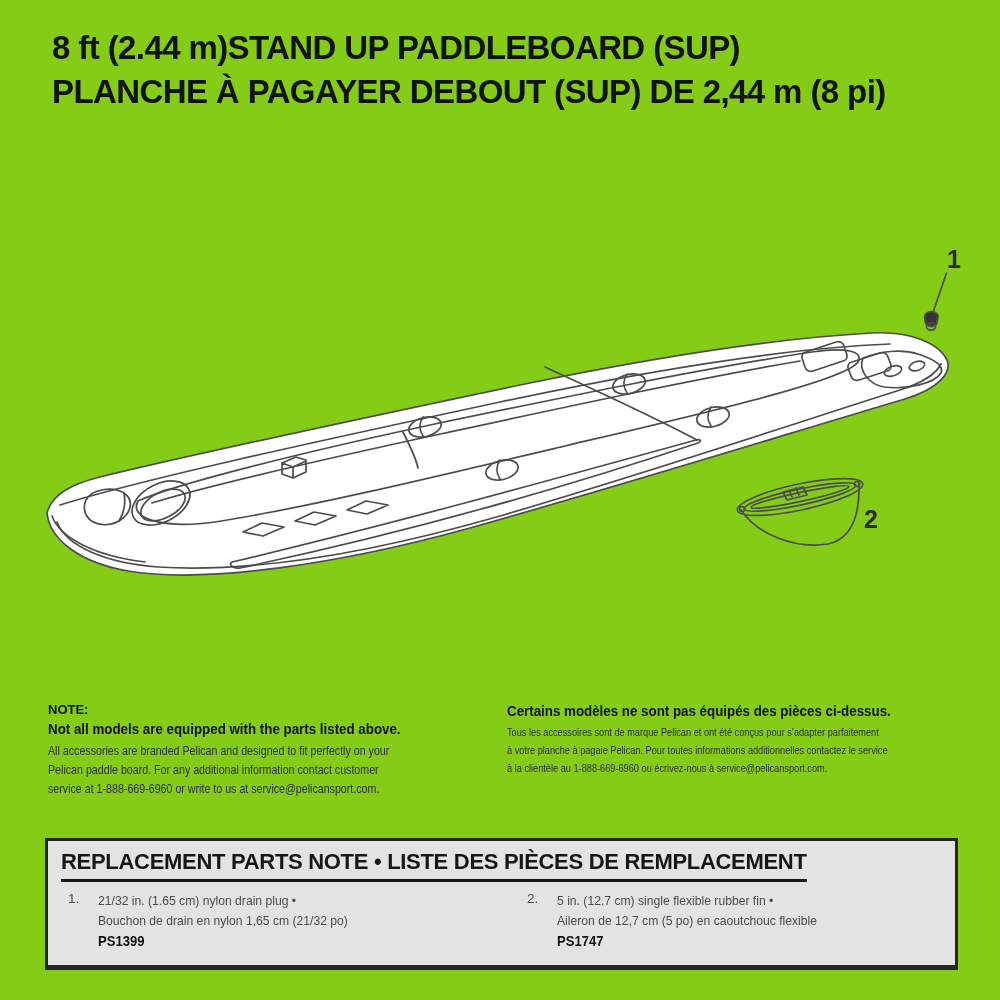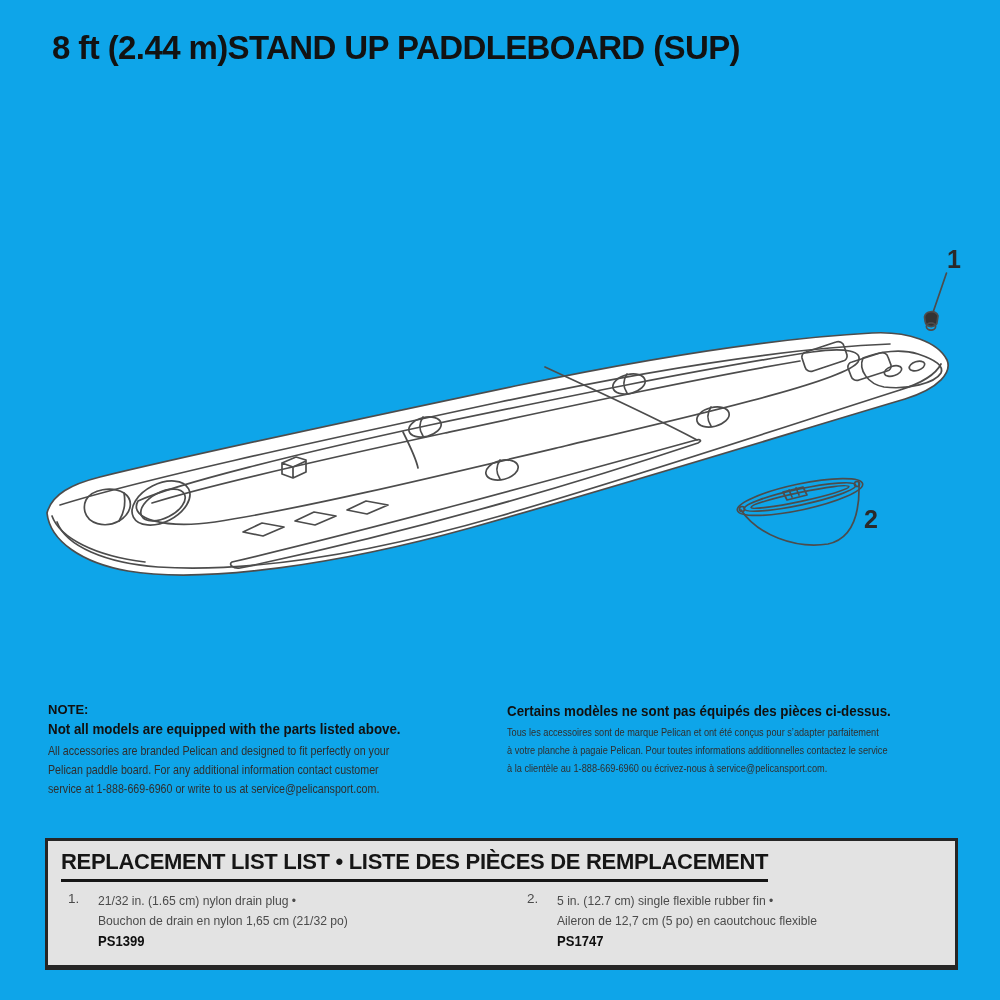--- a/index.html
+++ b/index.html
@@ -5,21 +5,21 @@
   :root{
     --line:#4c4c4c;
     --panel-bg:#e3e3e3;
     --panel-border:#262626;
     --text-gray:#4b4b4b;
     --text-black:#121212;
   }
   *{margin:0;padding:0;box-sizing:border-box;}
   html,body{width:1000px;height:1000px;background:#ffffff;overflow:hidden;
     font-family:"Liberation Sans",sans-serif;}
-  .page{position:relative;width:1000px;height:1000px;background:#0ea5e9;}
+  .page{position:relative;width:1000px;height:1000px;background:#84cc16;}
 
   
   .title{position:absolute;left:52px;top:26px;font-weight:700;color:var(--text-black);
     font-size:33px;line-height:1.32;letter-spacing:-0.6px;white-space:nowrap;}
 
   
   .diagram{position:absolute;left:0;top:0;width:1000px;height:1000px;}
   .diagram text{font-family:"Liberation Sans",sans-serif;font-size:25px;font-weight:600;fill:#2a2a2a;}
 
   
@@ -47,20 +47,21 @@
   .part-desc{display:block;font-size:13.5px;line-height:1.48;color:var(--text-gray);}
   .part-no{display:block;font-size:14.5px;font-weight:700;color:#0f0f0f;margin-top:2px;}
 </style>
 </head>
 <body>
 
 <div class="page">
 
   <header class="title">
     <div>8 ft (2.44 m)STAND UP PADDLEBOARD (SUP)</div>
+    <div>PLANCHE À PAGAYER DEBOUT (SUP) DE 2,44 m (8 pi)</div>
   </header>
 
   <svg class="diagram" viewBox="0 0 1000 1000" width="1000" height="1000" aria-hidden="true">
     <g stroke="var(--line)" stroke-width="1.7" fill="none" stroke-linecap="round" stroke-linejoin="round">
 
       <g>
         <path fill="#ffffff" d="M47,513
           C52,494 72,484 100,477
           C190,455 330,425 520,385
           C660,356 780,338 872,333
@@ -155,21 +156,21 @@
   </section>
 
   <section class="note note-fr">
     <div class="note-head">Certains modèles ne sont pas équipés des pièces ci-dessus.</div>
     <div class="note-body">Tous les accessoires sont de marque Pelican et ont été conçus pour s’adapter parfaitement
 à votre planche à pagaie Pelican. Pour toutes informations additionnelles contactez le service
 à la clientèle au 1-888-669-6960 ou écrivez-nous à service@pelicansport.com.</div>
   </section>
 
   <section class="parts-panel">
-    <h2 class="parts-header">REPLACEMENT LIST LIST • LISTE DES PIÈCES DE REMPLACEMENT</h2>
+    <h2 class="parts-header">REPLACEMENT PARTS NOTE • LISTE DES PIÈCES DE REMPLACEMENT</h2>
 
     <div class="part-item part-item-1">
       <span class="part-num">1.</span>
       <span class="part-text">
         <span class="part-desc">21/32 in. (1.65 cm) nylon drain plug •</span>
         <span class="part-desc">Bouchon de drain en nylon 1,65 cm (21/32 po)</span>
         <span class="part-no">PS1399</span>
       </span>
     </div>
 

